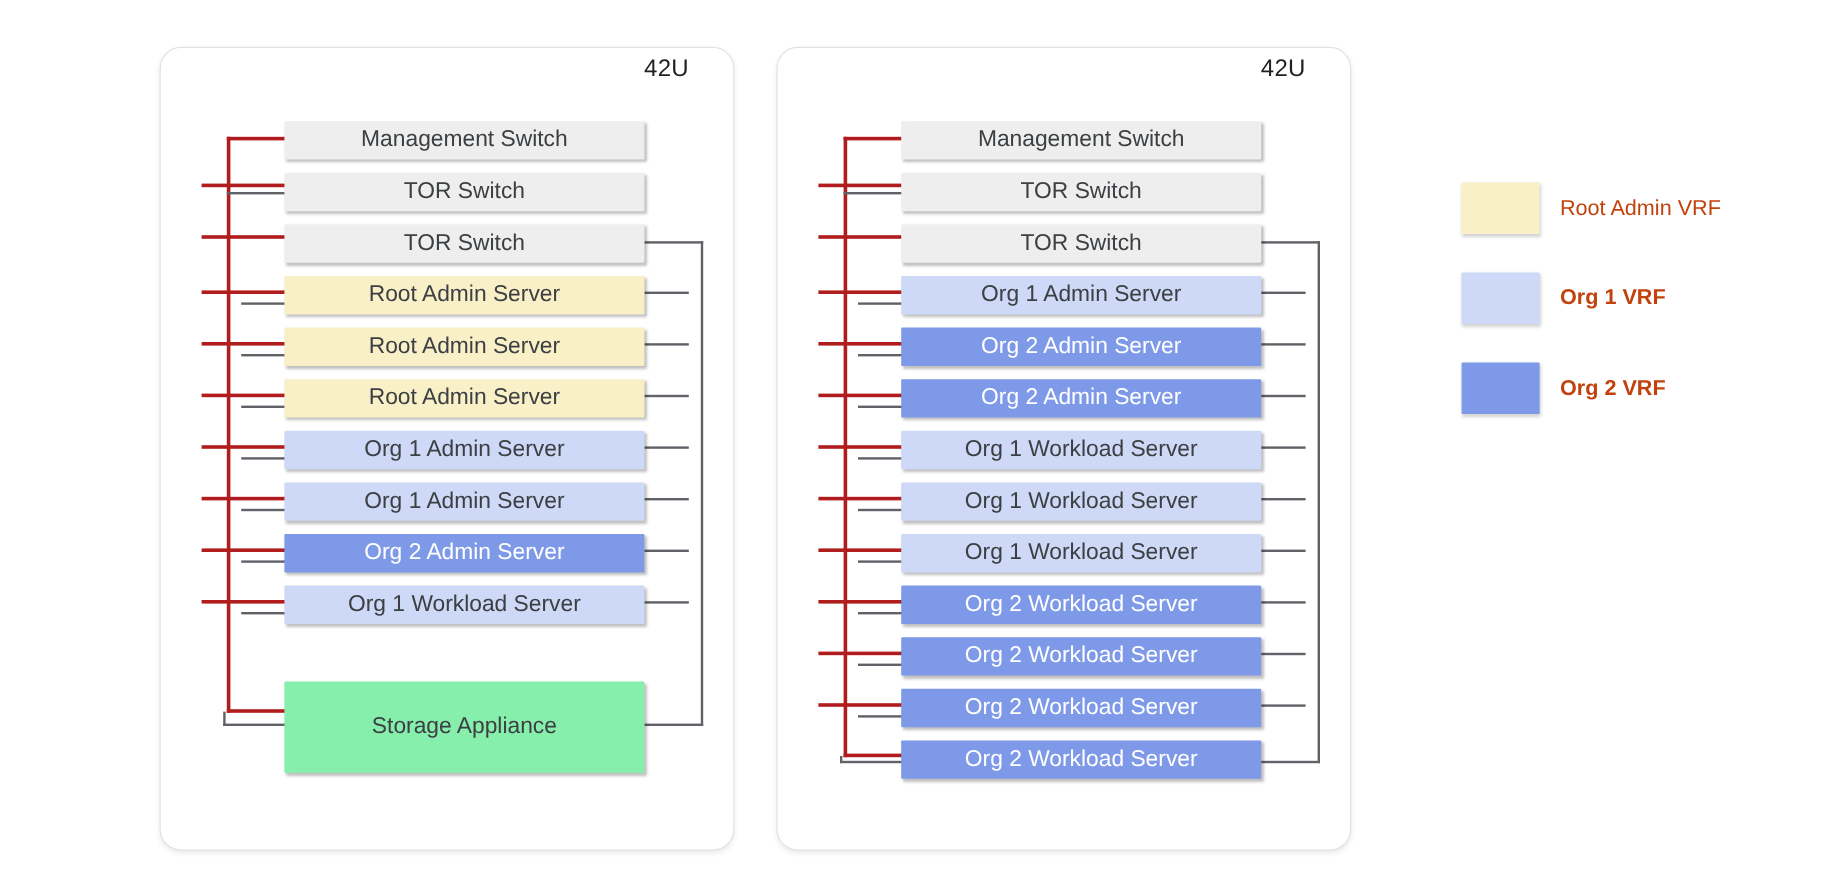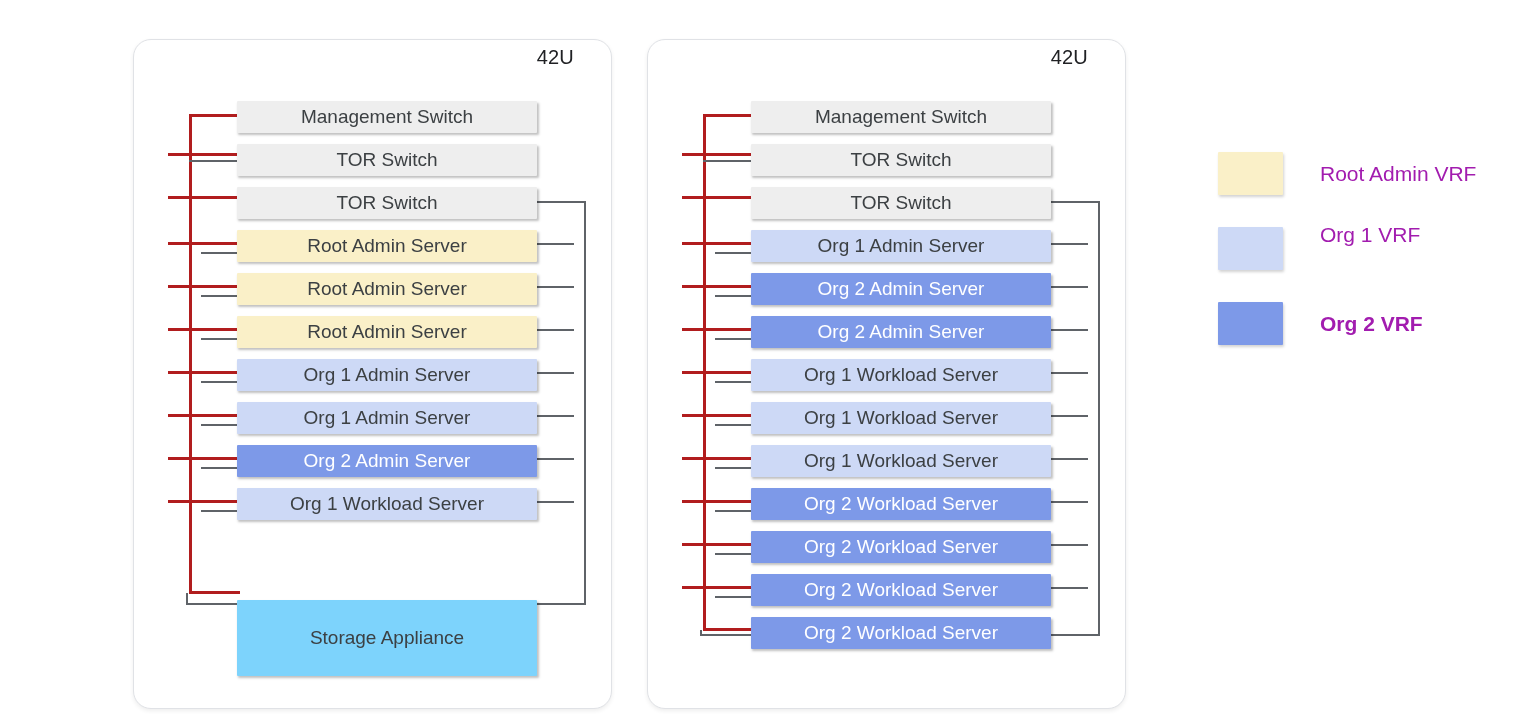--- a/index.html
+++ b/index.html
@@ -21,23 +21,22 @@
     white-space:nowrap;z-index:3;
   }
   .unit span{pointer-events:none;}
   .line{position:absolute;z-index:2;}
   .legend-item{position:absolute;}
   .legend-swatch{
     position:absolute;width:65px;height:43px;border-radius:1px;
     box-shadow:1px 2px 3px rgba(0,0,0,0.18);
   }
   .legend-label{
-    position:absolute;left:82px;font-size:21px;color:#a21caf;white-space:nowrap;
+    position:absolute;left:82px;font-size:18px;color:#c2410c;white-space:nowrap;
     transform:translateY(-50%);
-    margin-left:20px;
   }
 </style>
 </head>
 <body>
 
 <div class="canvas">
   <section class="rack" id="rack-0" style="left:133px">
     <div class="rack-label">42U</div>
   <div class="line" style="left: 55px; top: 74px; width: 3px; height: 480px; background: rgb(177, 29, 30);"></div>
       <div class="line" style="left: 55px; top: 74px; width: 51px; height: 3px; background: rgb(177, 29, 30);"></div>
@@ -94,21 +93,21 @@
       </div>
       <div class="unit" style="top: 362px; height: 32px; background: rgb(205, 217, 246); color: rgb(60, 64, 67);">
         <span>Org 1 Admin Server</span>
       </div>
       <div class="unit" style="top: 405px; height: 32px; background: rgb(125, 153, 232); color: rgb(255, 255, 255);">
         <span>Org 2 Admin Server</span>
       </div>
       <div class="unit" style="top: 448px; height: 32px; background: rgb(205, 217, 246); color: rgb(60, 64, 67);">
         <span>Org 1 Workload Server</span>
       </div>
-      <div class="unit" style="top: 528px; height: 76px; background: #7dd3fc; color: rgb(60, 64, 67); margin-top: 32px;">
+      <div class="unit" style="top: 528px; height: 76px; background: #86efac; color: rgb(60, 64, 67);">
         <span>Storage Appliance</span>
       </div>
     </section>
   <section class="rack" id="rack-1" style="left:647px">
     <div class="rack-label">42U</div>
   <div class="line" style="left: 55px; top: 74px; width: 3px; height: 517px; background: rgb(177, 29, 30);"></div>
       <div class="line" style="left: 55px; top: 74px; width: 51px; height: 3px; background: rgb(177, 29, 30);"></div>
       <div class="line" style="left: 34px; top: 113px; width: 72px; height: 3px; background: rgb(177, 29, 30);"></div>
       <div class="line" style="left: 55px; top: 120px; width: 51px; height: 2px; background: rgb(95, 99, 104);"></div>
       <div class="line" style="left: 34px; top: 156px; width: 72px; height: 3px; background: rgb(177, 29, 30);"></div>
@@ -185,20 +184,20 @@
         <span>Org 2 Workload Server</span>
       </div>
     </section>
   <div id="legend">
       <div class="legend-item" style="left: 1218px; top: 152px;">
         <div class="legend-swatch" style="left: 0px; top: 0px; width: 65px; height: 43px; background: rgb(250, 240, 200);"></div>
         <div class="legend-label" style="top: 21.5px;">Root Admin VRF</div>
       </div>
       <div class="legend-item" style="left: 1218px; top: 227px;">
         <div class="legend-swatch" style="left: 0px; top: 0px; width: 65px; height: 43px; background: rgb(205, 217, 246);"></div>
-        <div class="legend-label" style="top: 8px;">Org 1 VRF</div>
+        <div class="legend-label" style="top: 21px; font-weight: bold;">Org 1 VRF</div>
       </div>
       <div class="legend-item" style="left: 1218px; top: 302px;">
         <div class="legend-swatch" style="left: 0px; top: 0px; width: 65px; height: 43px; background: rgb(125, 153, 232);"></div>
         <div class="legend-label" style="top: 21.5px; font-weight: bold;">Org 2 VRF</div>
       </div>
     </div>
 </div>
 
 </body></html>

